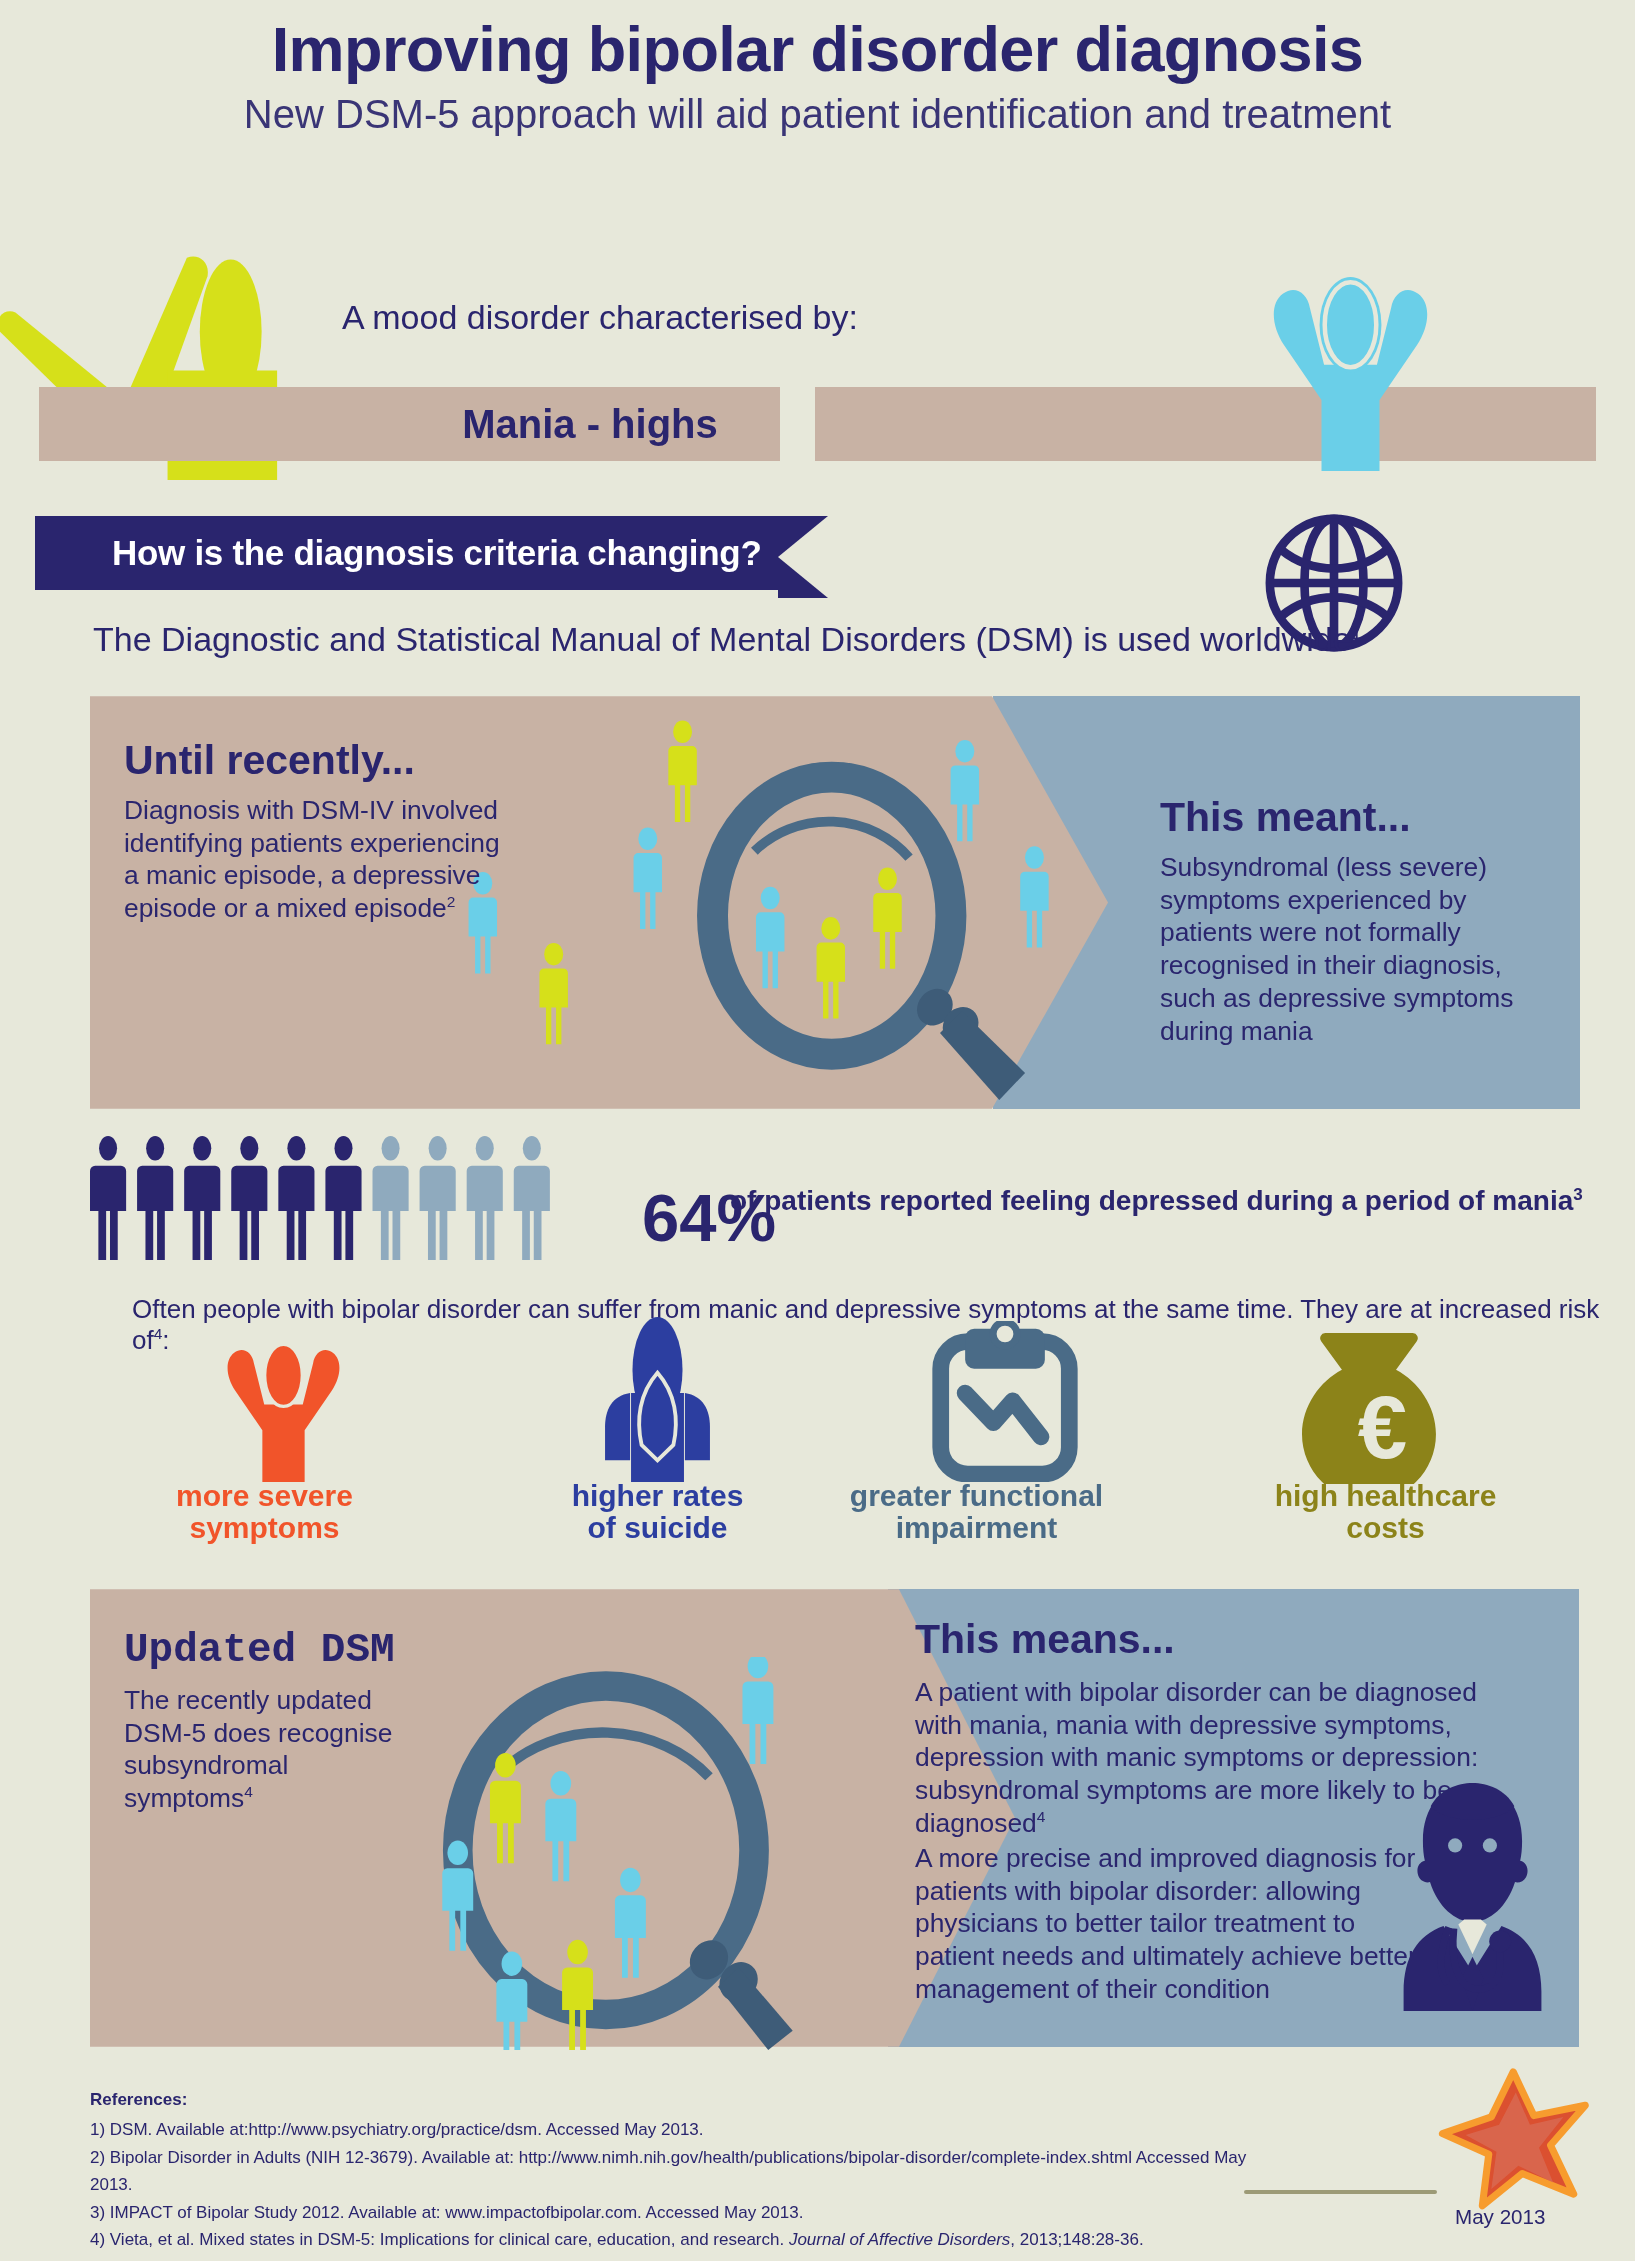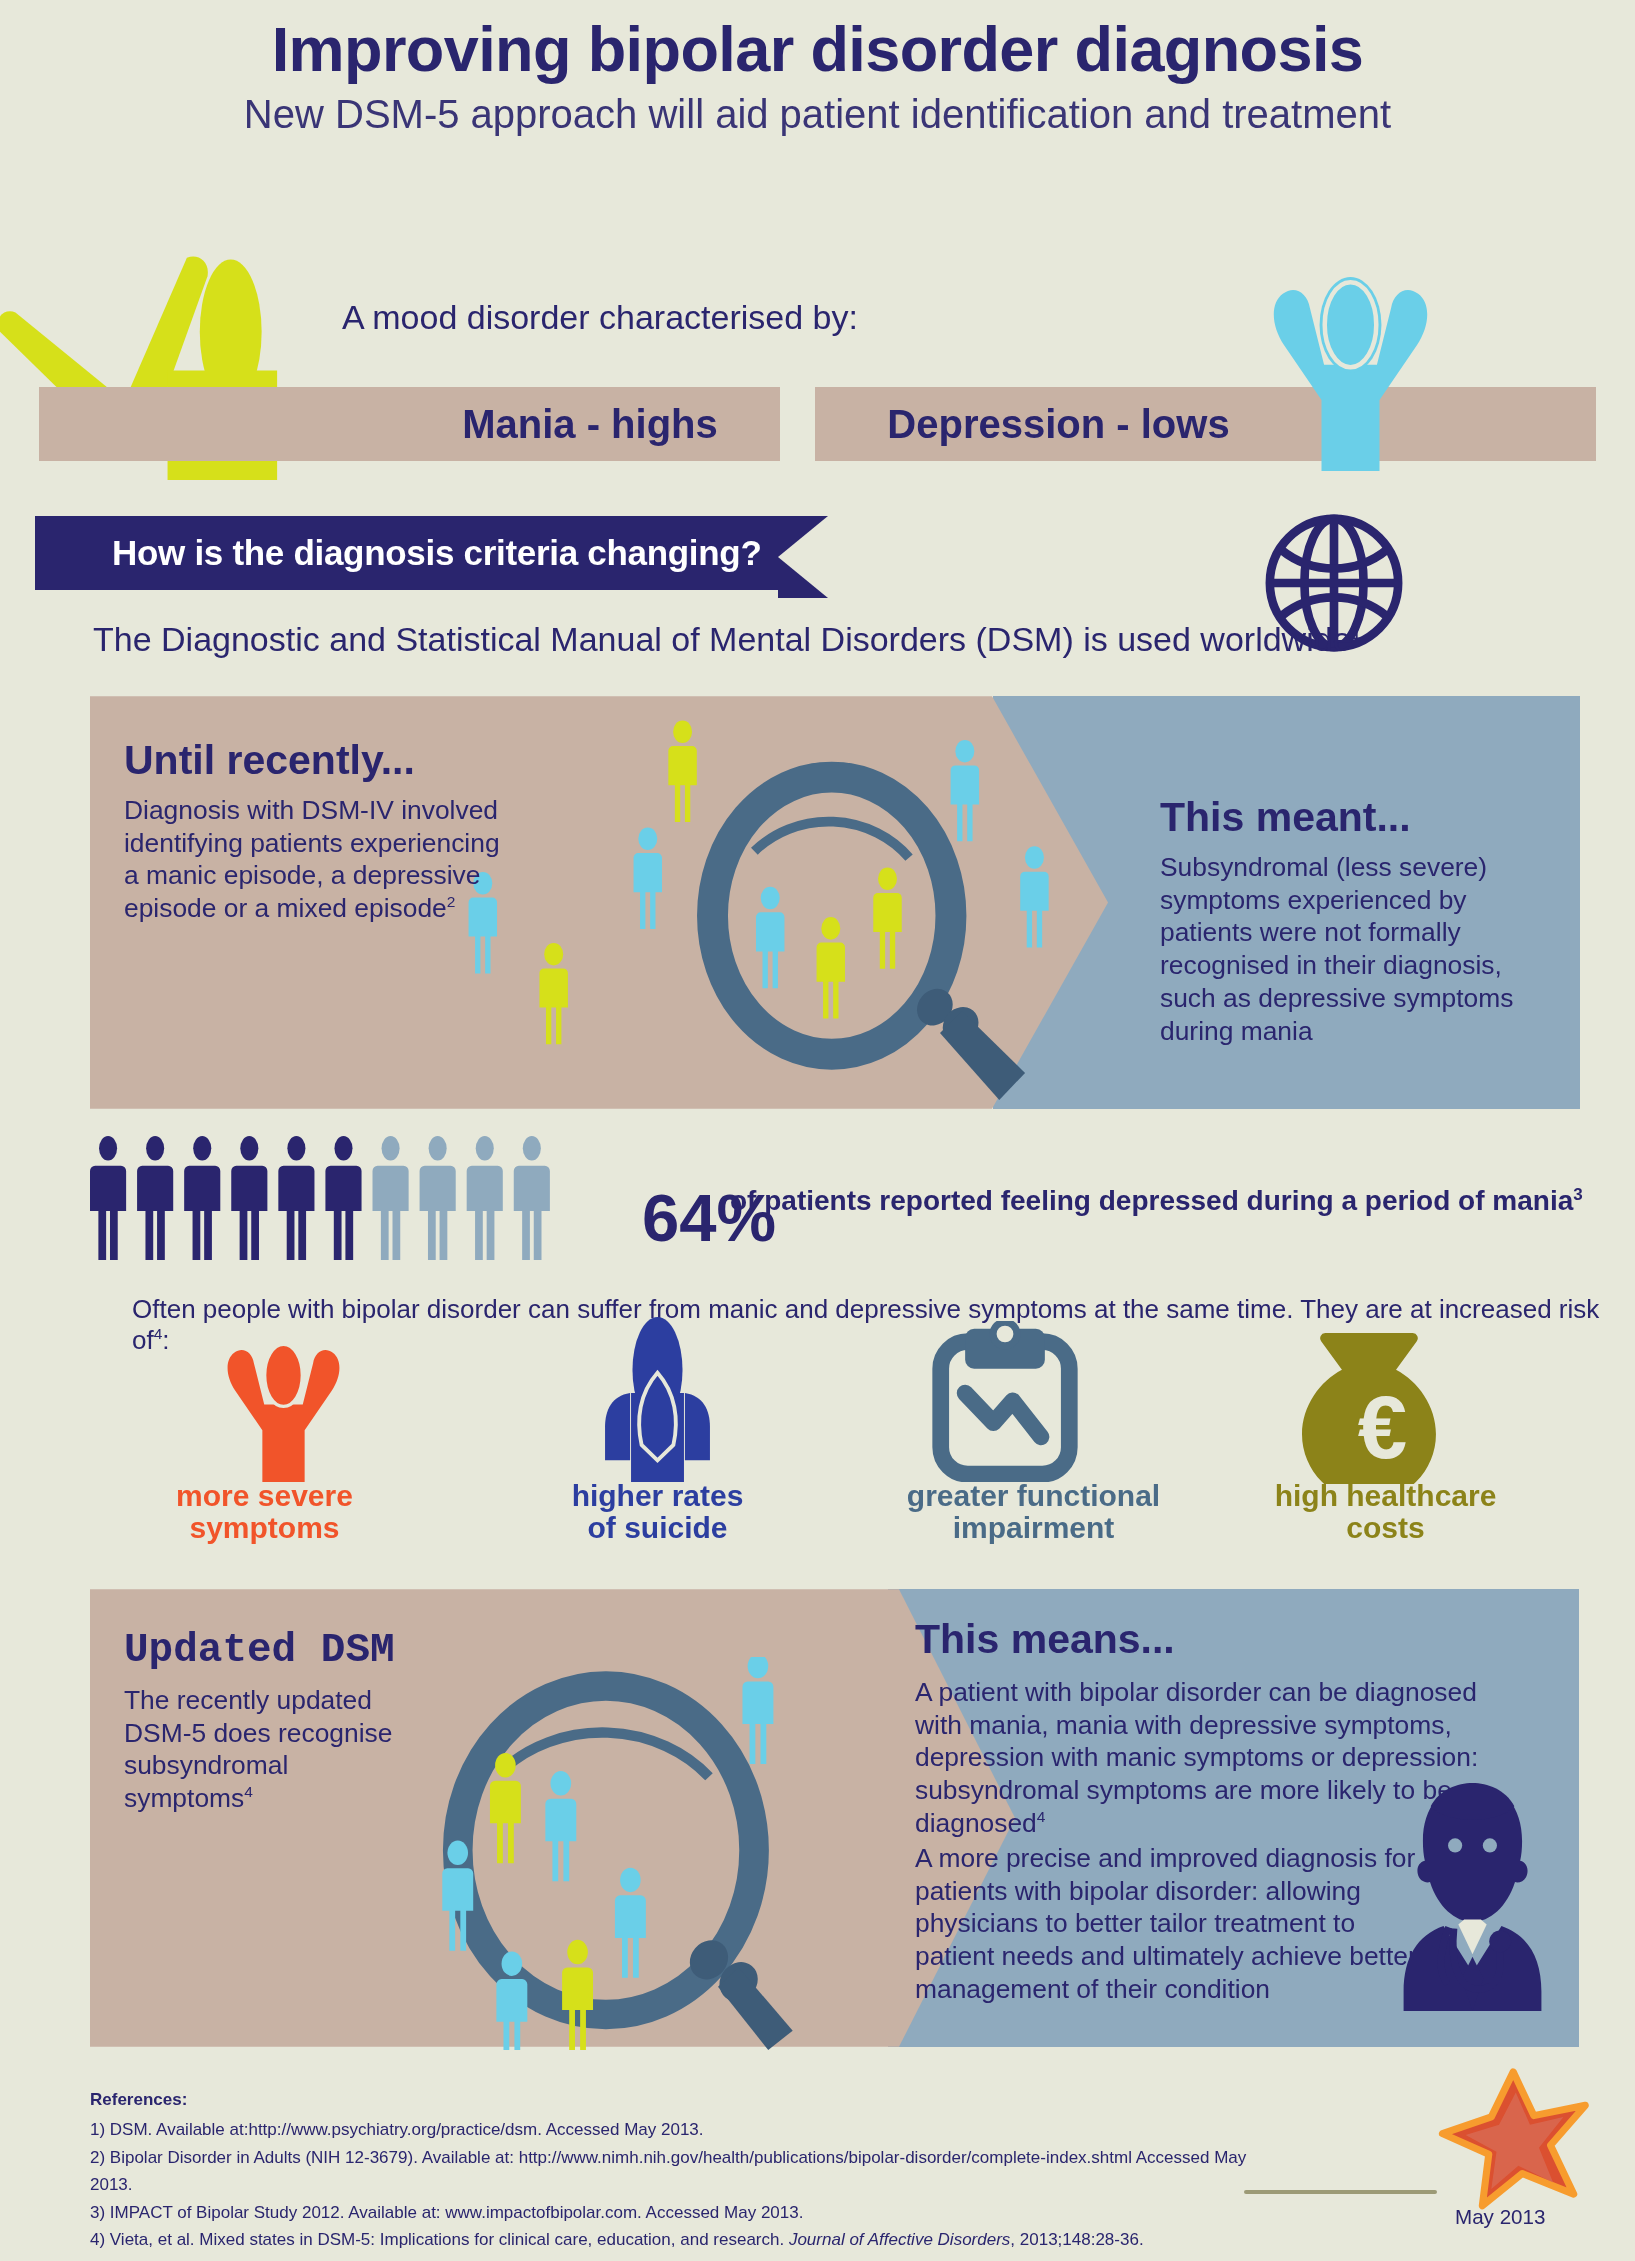--- a/index.html
+++ b/index.html
@@ -91,21 +91,20 @@
       <path d="M40 130 C28 114 44 92 64 100 L260 260 L224 310 Z"></path>
       <path d="M300 190 L470 190 L470 360 L300 360 Z"></path>
       <path d="M300 190 L250 290 L300 320 Z"></path>
     </g>
   </svg>
 
   <div class="abs moodband" style="left:39px;top:387px;width:741px;height:74px;"></div>
   <div class="abs moodlabel" style="left:400px;top:387px;width:380px;height:74px;">Mania - highs</div>
 
   <div class="abs moodband" style="left:815px;top:387px;width:781px;height:74px;"></div>
-  <div class="abs moodlabel" style="left:820px;top:387px;width:477px;height:74px;">Depression - lows</div>
 
   <svg class="abs" style="left:1244px;top:268px;" width="213" height="203" viewBox="0 0 330 315">
     <g fill="#6ACFE8">
       <path d="M60 40 C40 55 42 90 62 120 L120 205 L120 315 L210 315 L210 205 L268 120 C288 90 290 55 270 40 C252 26 232 38 228 62 L206 150 L124 150 L102 62 C98 38 78 26 60 40 Z"></path>
       <ellipse cx="165" cy="88" rx="48" ry="74" fill="#6ACFE8"></ellipse>
       <ellipse cx="165" cy="88" rx="40" ry="66" fill="#6ACFE8" stroke="#E7E8DA" stroke-width="7"></ellipse>
     </g>
   </svg>
   <div class="abs" id="moodintro" style="left:342px;top:298px;">A mood disorder characterised by:</div>
 
@@ -282,21 +281,21 @@
 
   <svg class="abs" style="left:915px;top:1321px;" width="180" height="161" viewBox="0 0 280 250">
     <g fill="#4A6B87">
       <rect x="40" y="32" width="200" height="206" rx="42" fill="none" stroke="#4A6B87" stroke-width="26"></rect>
       <rect x="78" y="12" width="124" height="62" rx="14"></rect>
       <circle cx="140" cy="20" r="24"></circle>
       <circle cx="140" cy="20" r="13" fill="#E7E8DA"></circle>
       <path d="M78 112 L122 158 L152 124 L196 180" fill="none" stroke="#4A6B87" stroke-width="26" stroke-linecap="round" stroke-linejoin="round"></path>
     </g>
   </svg>
-  <div class="abs risk-label" style="left:882px;top:1480px;width:303px;color:#4A6B87;">
+  <div class="abs risk-label" style="left:825px;top:1480px;width:303px;color:#4A6B87;">
     <div>greater functional</div>
     <div>impairment</div>
   </div>
 
   <svg class="abs" style="left:1302px;top:1329px;" width="161" height="155" viewBox="0 0 250 240">
     <g fill="#8C8319">
       <path d="M78 6 h94 a8 8 0 0 1 6 13 l-32 44 c34 18 62 56 62 100 a104 104 0 0 1 -208 0 c0 -44 28 -82 62 -100 l-32 -44 a8 8 0 0 1 6 -13 z"></path>
       <text x="125" y="200" font-family="'Liberation Sans',sans-serif" font-size="138" font-weight="bold" fill="#E7E8DA" text-anchor="middle">€</text>
     </g>
   </svg>

